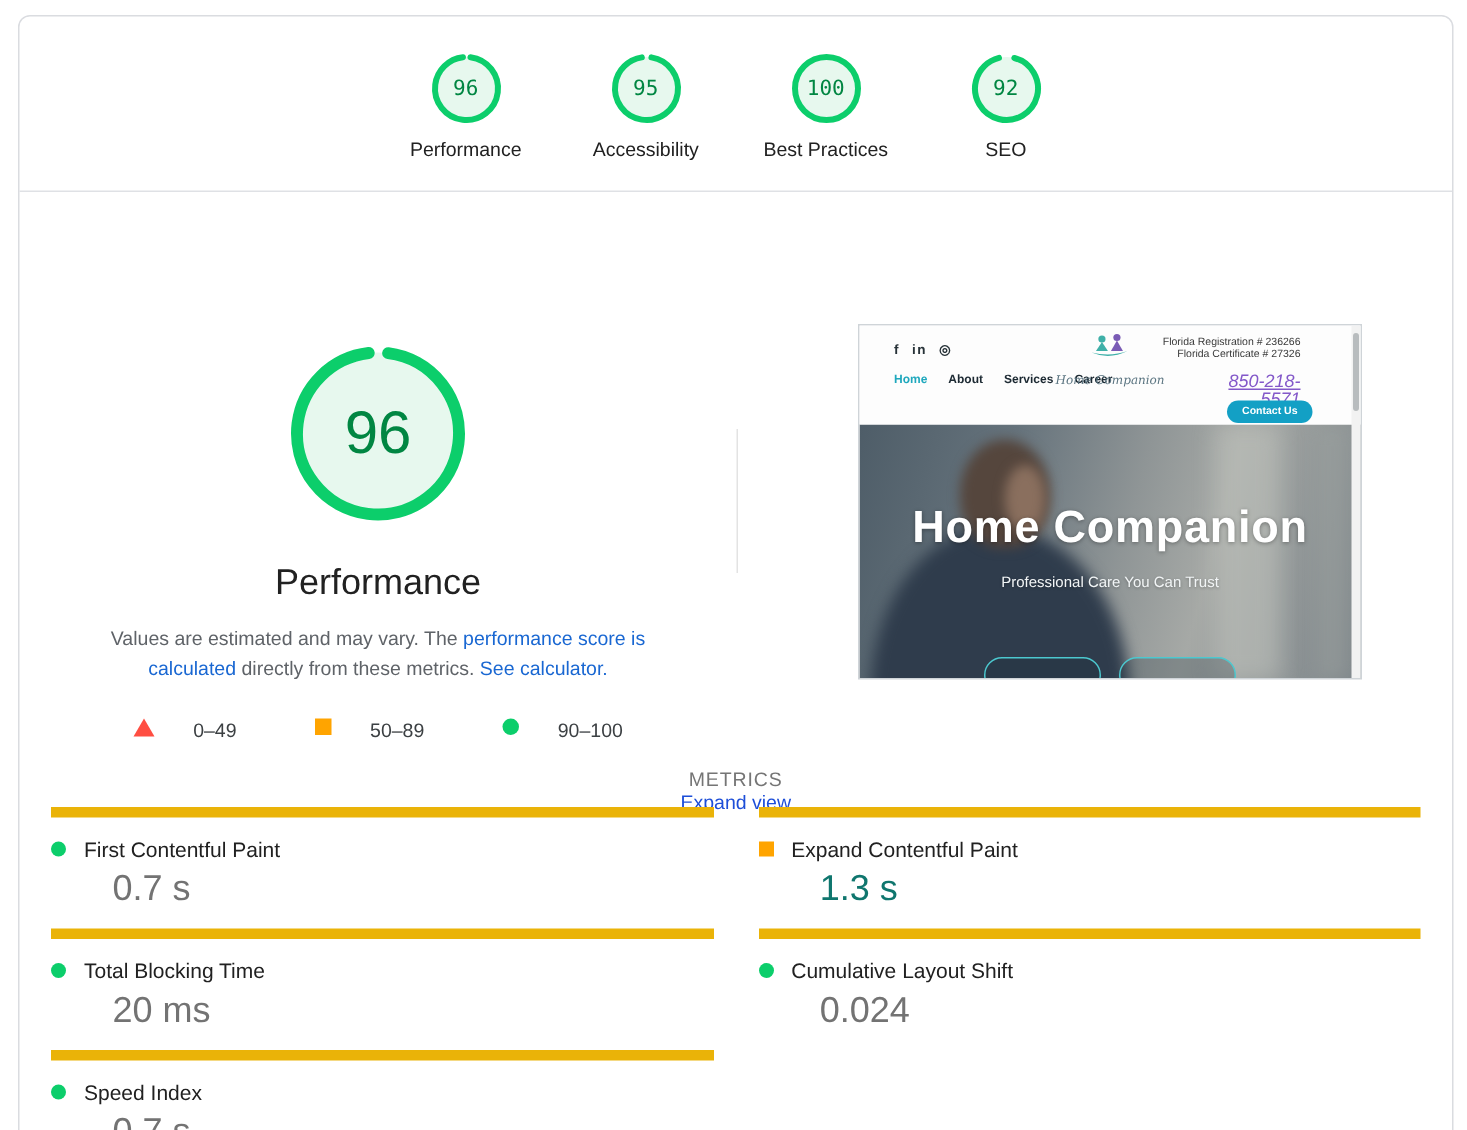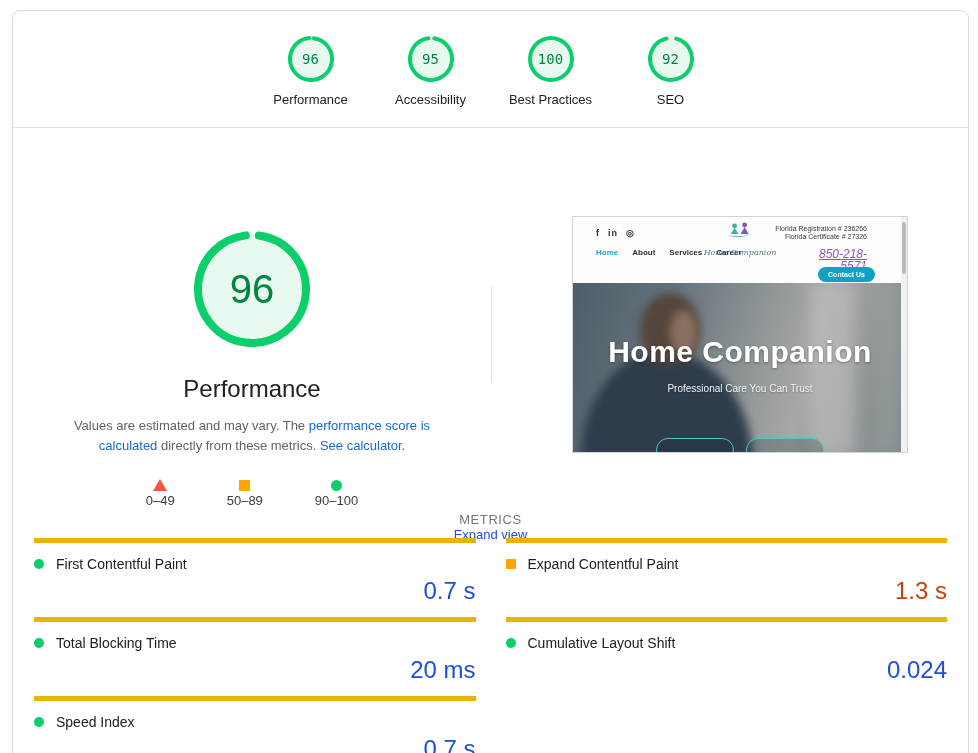--- a/index.html
+++ b/index.html
@@ -22,21 +22,21 @@
   
   .report-body { position:relative; height:376px; }
   .score-col { position:absolute; left:0; top:0; width:478px; text-align:center; }
   .gauge-lg { position:relative; width:120px; height:120px; margin:101px auto 0; }
   .gauge-lg .score { position:absolute; inset:0; display:flex; align-items:center; justify-content:center;
     font-size:40px; color:#018642; }
   .perf-title { margin-top:26px; font-size:24px; font-weight:400; color:#212121; }
   .perf-desc { width:360px; margin:13px auto 0; font-size:13px; line-height:20px; color:#5f6368; }
   .perf-desc a { color:#1967d2; text-decoration:none; cursor:pointer; }
   .legend { margin-top:23px; display:flex; justify-content:center; gap:52px; align-items:center; }
-  .legend-item { display:flex; align-items:center; gap:2px; font-size:13px; color:#3c4043;flex-direction:column; }
+  .legend-item { display:flex; gap:26px; font-size:13px; color:#3c4043; }
   .tri { width:0; height:0; border-left:7px solid transparent; border-right:7px solid transparent;
     border-bottom:12px solid #ff4e42; }
   .sq { width:11px; height:11px; background:#ffa400; }
   .dot { width:11px; height:11px; border-radius:50%; background:#0cce6b; }
   .v-divider { position:absolute; left:478px; top:158px; width:1px; height:96px; background:#e3e3e3; }
 
   
   .thumb { position:absolute; left:559px; top:88px; width:336px; height:237px;
     border:1px solid #cfd4d8; background:#fff; overflow:hidden; cursor:pointer; }
   .t-header { position:relative; height:66px; background:#fdfdfd; z-index:2; }
@@ -77,28 +77,28 @@
   .t-hero-btn { width:78px; height:24px; border:1px solid #4cc8cf; border-radius:12px;
     background:rgba(22,44,54,.25); }
 
   
   .metrics-header { margin-top:8px; padding:0 21px; display:flex; justify-content:space-between;
     align-items:center; height:22px;flex-direction:column; }
   .metrics-title { font-size:13px; letter-spacing:.6px; color:#757575; }
   .expand-view { font-size:13px; color:#1d4ed8; cursor:pointer; }
   .metrics-grid { margin-top:4px; padding:0 21px; display:grid;
     grid-template-columns:1fr 1fr; column-gap:30px; }
-  .metric { border-top:5px solid #eab308; padding:13px 0 12px;text-align:right; }
+  .metric { border-top:7px solid #eab308; padding:13px 0 12px; }
   .metric-head { display:flex; align-items:center; gap:12px; }
   .metric-icon-pass { width:10px; height:10px; border-radius:50%; background:#0cce6b; flex:0 0 auto; }
   .metric-icon-average { width:10px; height:10px; background:#ffa400; flex:0 0 auto; }
   .metric-name { font-size:14px; color:#212121; }
   .metric-value { margin:5px 0 0 41px; font-size:24px; }
-  .val-pass { color:#1d4ed8; }
-  .val-average { color:#c2410c; }
+  .val-pass { color:#737373; }
+  .val-average { color:#0f766e; }
 </style>
 </head>
 <body>
 
 <div class="card">
 
   <div class="summary-row">
 
     <div class="summary-item">
       <div class="gauge-sm">

